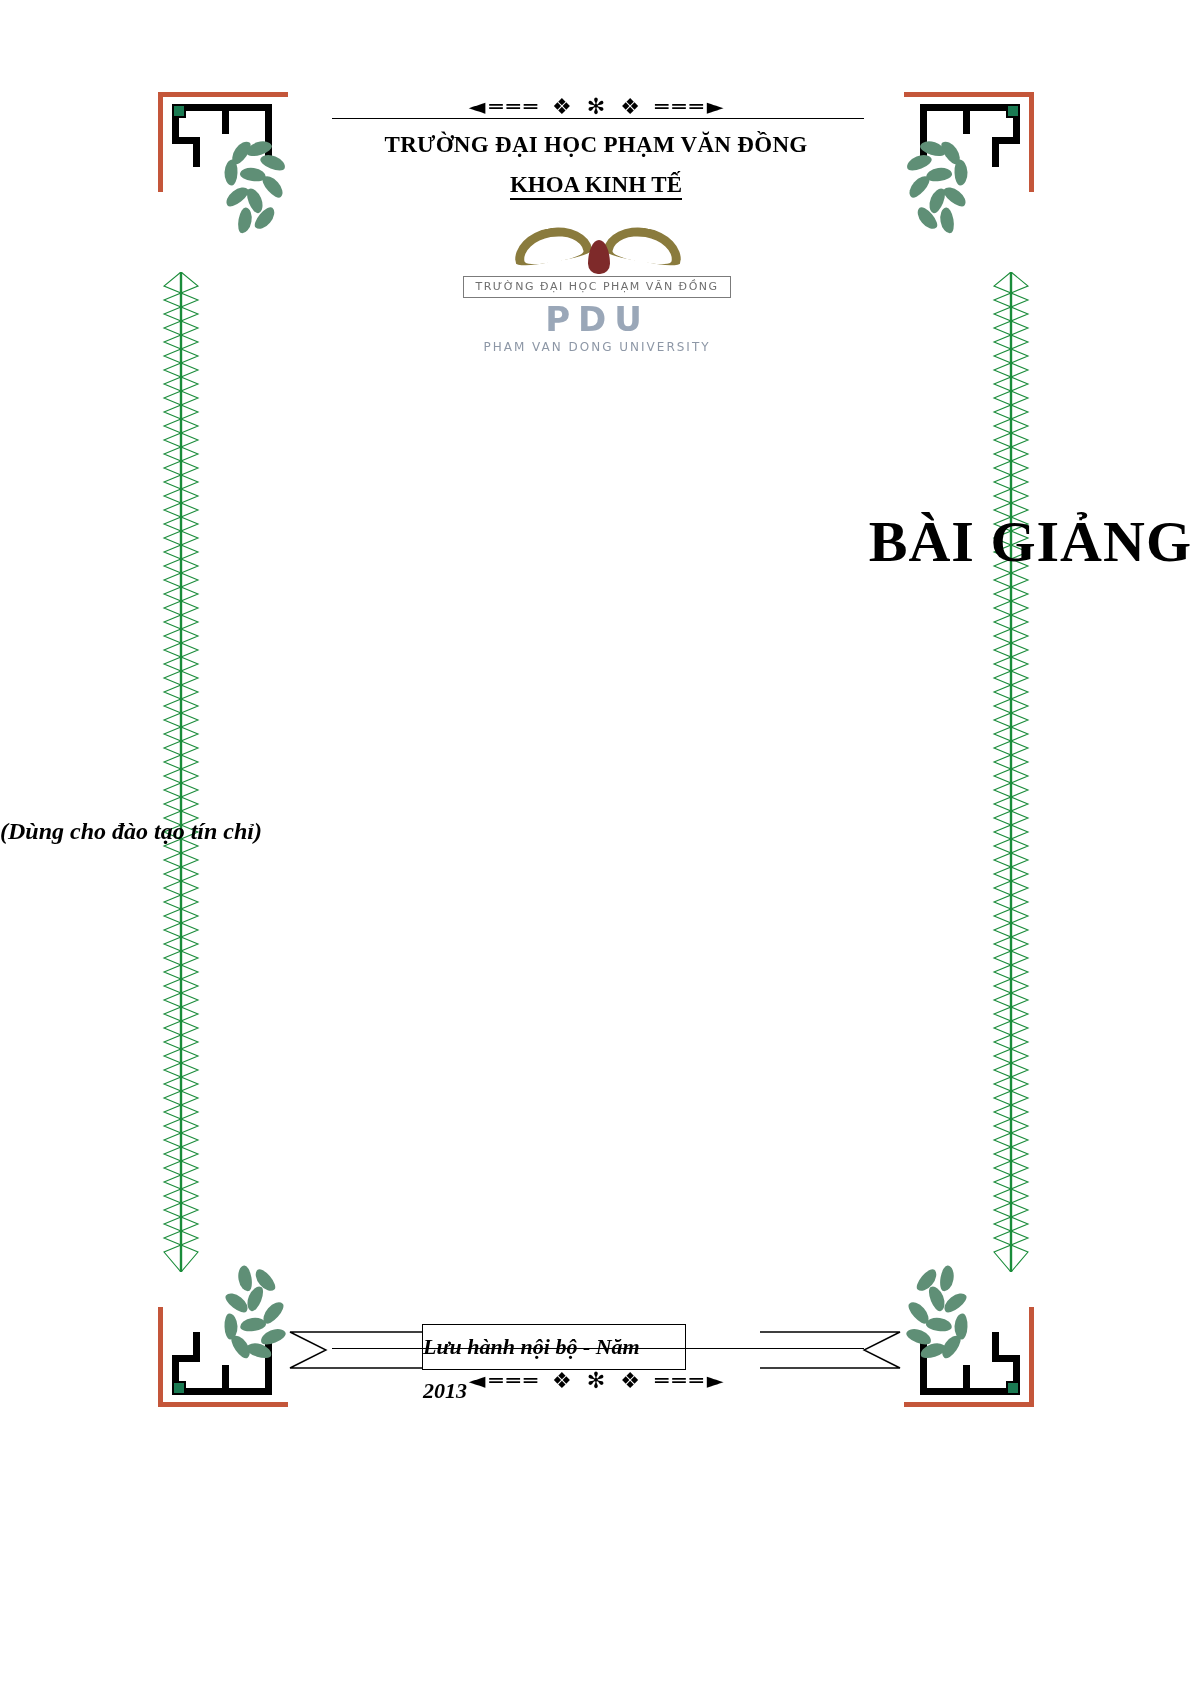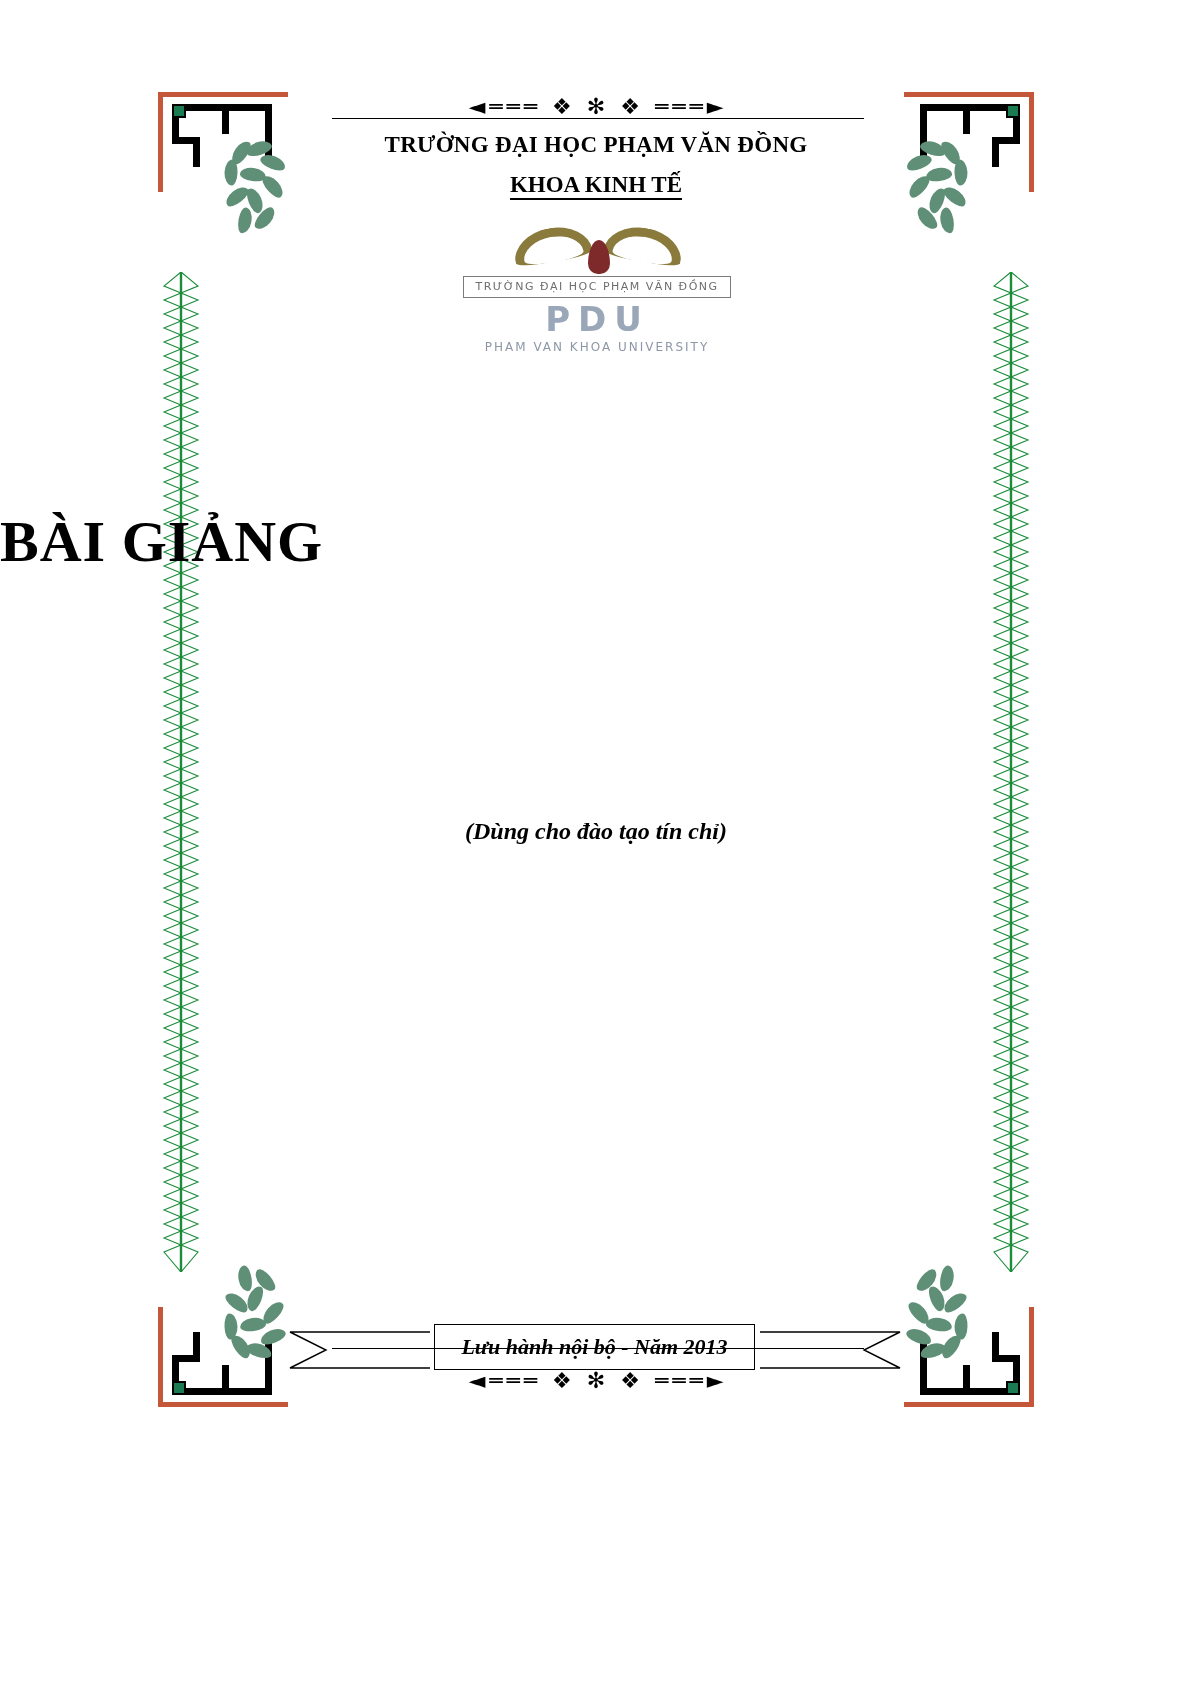--- a/index.html
+++ b/index.html
@@ -202,34 +202,33 @@
     text-align: center;
     white-space: nowrap;
   }
 
   
   .title-block {
     position: absolute;
     top: 500px;
     left: 0;
     width: 1192px;
-    text-align: left;
+    text-align: right;
   }
   .title-line {
     font-size: 58px;
     font-weight: bold;
     letter-spacing: 1px;
     line-height: 1.45;
   }
   .subtitle {
     position: absolute;
     top: 818px;
     left: 0;
     width: 1192px;
-    text-align: center;
     font-size: 24px;
     font-style: italic;
     font-weight: bold;
   }
 
   
   .ribbon {
     position: absolute;
     top: 1318px;
     left: 270px;
@@ -240,28 +239,27 @@
     position: absolute;
     top: 10px;
     width: 160px;
     height: 44px;
   }
   .ribbon .tail svg { display: block; }
   .ribbon .tail.left  { left: 0; }
   .ribbon .tail.right { right: 0; }
   .ribbon .plate {
     position: absolute;
-    left: 164px;
+    left: 152px;
     top: 6px;
-    width: 321px;
+    width: 264px;
     height: 46px;
     border: 1px solid #000;
     box-sizing: border-box;
     background: #fff;
-    text-align: center;
     line-height: 44px;
     font-size: 22px;
     font-style: italic;
     font-weight: bold;
   }
   .rule-bottom { top: 1348px; }
 </style>
 </head>
 <body>
 
@@ -394,21 +392,21 @@
   <div class="header-rule rule-top"></div>
 
   <div class="univ">TRƯỜNG ĐẠI HỌC PHẠM VĂN ĐỒNG</div>
   <div class="faculty"><span>KHOA KINH TẾ</span></div>
 
   <div class="logo">
     <div class="wing"></div>
     <div class="torch"></div>
     <div class="band">TRƯỜNG ĐẠI HỌC PHẠM VĂN ĐỒNG</div>
     <div class="pdu">PDU</div>
-    <div class="uni-en">PHAM VAN KHOA UNIVERSITY</div>
+    <div class="uni-en">PHAM VAN DONG UNIVERSITY</div>
   </div>
 
   <div class="title-block">
     <div class="title-line">BÀI GIẢNG</div>
   </div>
 
   <div class="subtitle">(Dùng cho đào tạo tín chỉ)</div>
 
   <div class="ribbon">
     <div class="tail left">

